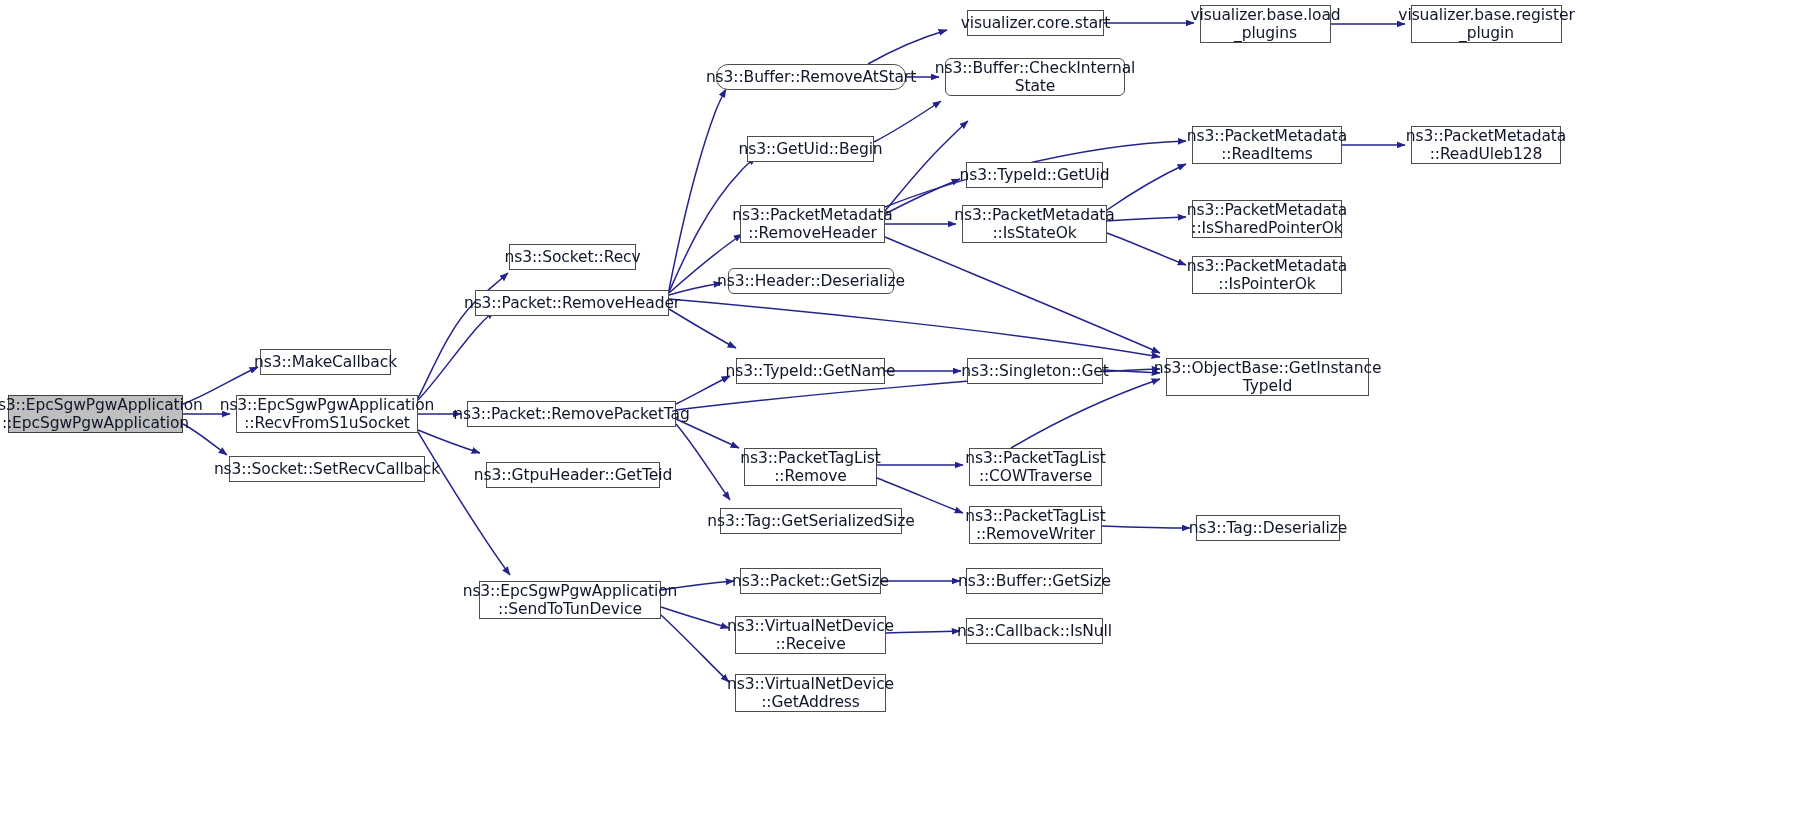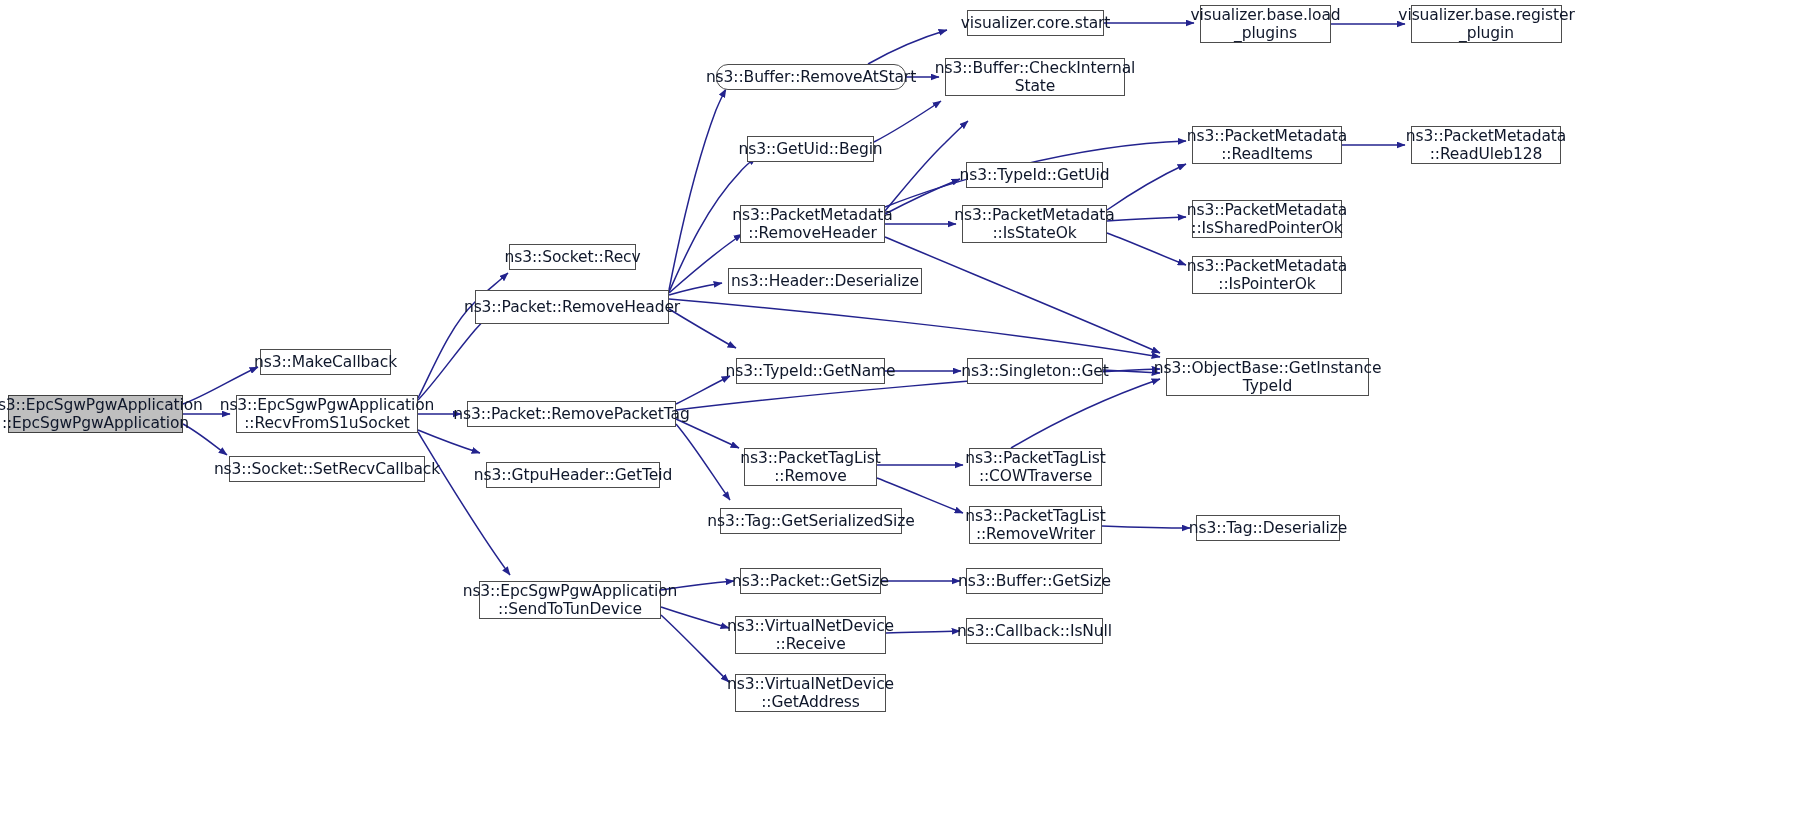--- a/index.html
+++ b/index.html
@@ -107,41 +107,41 @@
       </g>
   </svg>
   <div id="node-layer">
       <div class="node root" style="left: 8px; top: 395px; width: 175px; height: 38px;"><span class="node-label">ns3::EpcSgwPgwApplication
 ::EpcSgwPgwApplication</span></div>
       <div class="node" style="left: 260px; top: 349px; width: 131px; height: 26px; text-align: center;"><span class="node-label">ns3::MakeCallback</span></div>
       <div class="node" style="left: 236px; top: 395px; width: 182px; height: 38px;"><span class="node-label">ns3::EpcSgwPgwApplication
 ::RecvFromS1uSocket</span></div>
       <div class="node" style="left: 229px; top: 456px; width: 196px; height: 26px;"><span class="node-label">ns3::Socket::SetRecvCallback</span></div>
       <div class="node" style="left: 509px; top: 244px; width: 127px; height: 26px;"><span class="node-label">ns3::Socket::Recv</span></div>
-      <div class="node" style="left: 475px; top: 290px; width: 194px; height: 34px; justify-content: center;"><span class="node-label">ns3::Packet::RemoveHeader</span></div>
+      <div class="node" style="left: 475px; top: 290px; width: 194px; height: 26px; justify-content: center;"><span class="node-label">ns3::Packet::RemoveHeader</span></div>
       <div class="node" style="left: 467px; top: 401px; width: 209px; height: 26px;"><span class="node-label">ns3::Packet::RemovePacketTag</span></div>
       <div class="node" style="left: 486px; top: 450px; width: 174px; height: 26px; margin-top: 12px;"><span class="node-label">ns3::GtpuHeader::GetTeid</span></div>
       <div class="node" style="left: 479px; top: 581px; width: 182px; height: 38px;"><span class="node-label">ns3::EpcSgwPgwApplication
 ::SendToTunDevice</span></div>
       <div class="node" style="left: 716px; top: 64px; width: 190px; height: 26px; border-radius: 12px;"><span class="node-label">ns3::Buffer::RemoveAtStart</span></div>
       <div class="node" style="left: 747px; top: 136px; width: 127px; height: 26px;"><span class="node-label">ns3::GetUid::Begin</span></div>
       <div class="node" style="left: 740px; top: 205px; width: 145px; height: 38px;"><span class="node-label">ns3::PacketMetadata
 ::RemoveHeader</span></div>
-      <div class="node" style="left: 728px; top: 268px; width: 194px; height: 26px;"><span class="node-label">ns3::Header::Deserialize</span></div>
+      <div class="node" style="left: 728px; top: 268px; width: 166px; height: 26px; border-radius: 6px;"><span class="node-label">ns3::Header::Deserialize</span></div>
       <div class="node" style="left: 736px; top: 358px; width: 149px; height: 26px;"><span class="node-label">ns3::TypeId::GetName</span></div>
       <div class="node" style="left: 744px; top: 448px; width: 133px; height: 38px;"><span class="node-label">ns3::PacketTagList
 ::Remove</span></div>
       <div class="node" style="left: 720px; top: 508px; width: 182px; height: 26px;"><span class="node-label">ns3::Tag::GetSerializedSize</span></div>
       <div class="node" style="left: 740px; top: 568px; width: 141px; height: 26px;"><span class="node-label">ns3::Packet::GetSize</span></div>
       <div class="node" style="left: 735px; top: 616px; width: 151px; height: 38px;"><span class="node-label">ns3::VirtualNetDevice
 ::Receive</span></div>
       <div class="node" style="left: 735px; top: 674px; width: 151px; height: 38px;"><span class="node-label">ns3::VirtualNetDevice
 ::GetAddress</span></div>
       <div class="node" style="left: 967px; top: 10px; width: 137px; height: 26px;"><span class="node-label">visualizer.core.start</span></div>
-      <div class="node" style="left: 945px; top: 58px; width: 180px; height: 38px;"><span class="node-label">ns3::Buffer::CheckInternal
+      <div class="node" style="left: 945px; top: 58px; width: 180px; height: 38px; border-radius: 6px;"><span class="node-label">ns3::Buffer::CheckInternal
 State</span></div>
       <div class="node" style="left: 966px; top: 162px; width: 137px; height: 26px;"><span class="node-label">ns3::TypeId::GetUid</span></div>
       <div class="node" style="left: 962px; top: 205px; width: 145px; height: 38px;"><span class="node-label">ns3::PacketMetadata
 ::IsStateOk</span></div>
       <div class="node" style="left: 967px; top: 358px; width: 136px; height: 26px;"><span class="node-label">ns3::Singleton::Get</span></div>
       <div class="node" style="left: 969px; top: 448px; width: 133px; height: 38px;"><span class="node-label">ns3::PacketTagList
 ::COWTraverse</span></div>
       <div class="node" style="left: 969px; top: 506px; width: 133px; height: 38px;"><span class="node-label">ns3::PacketTagList
 ::RemoveWriter</span></div>
       <div class="node" style="left: 966px; top: 568px; width: 137px; height: 26px;"><span class="node-label">ns3::Buffer::GetSize</span></div>

